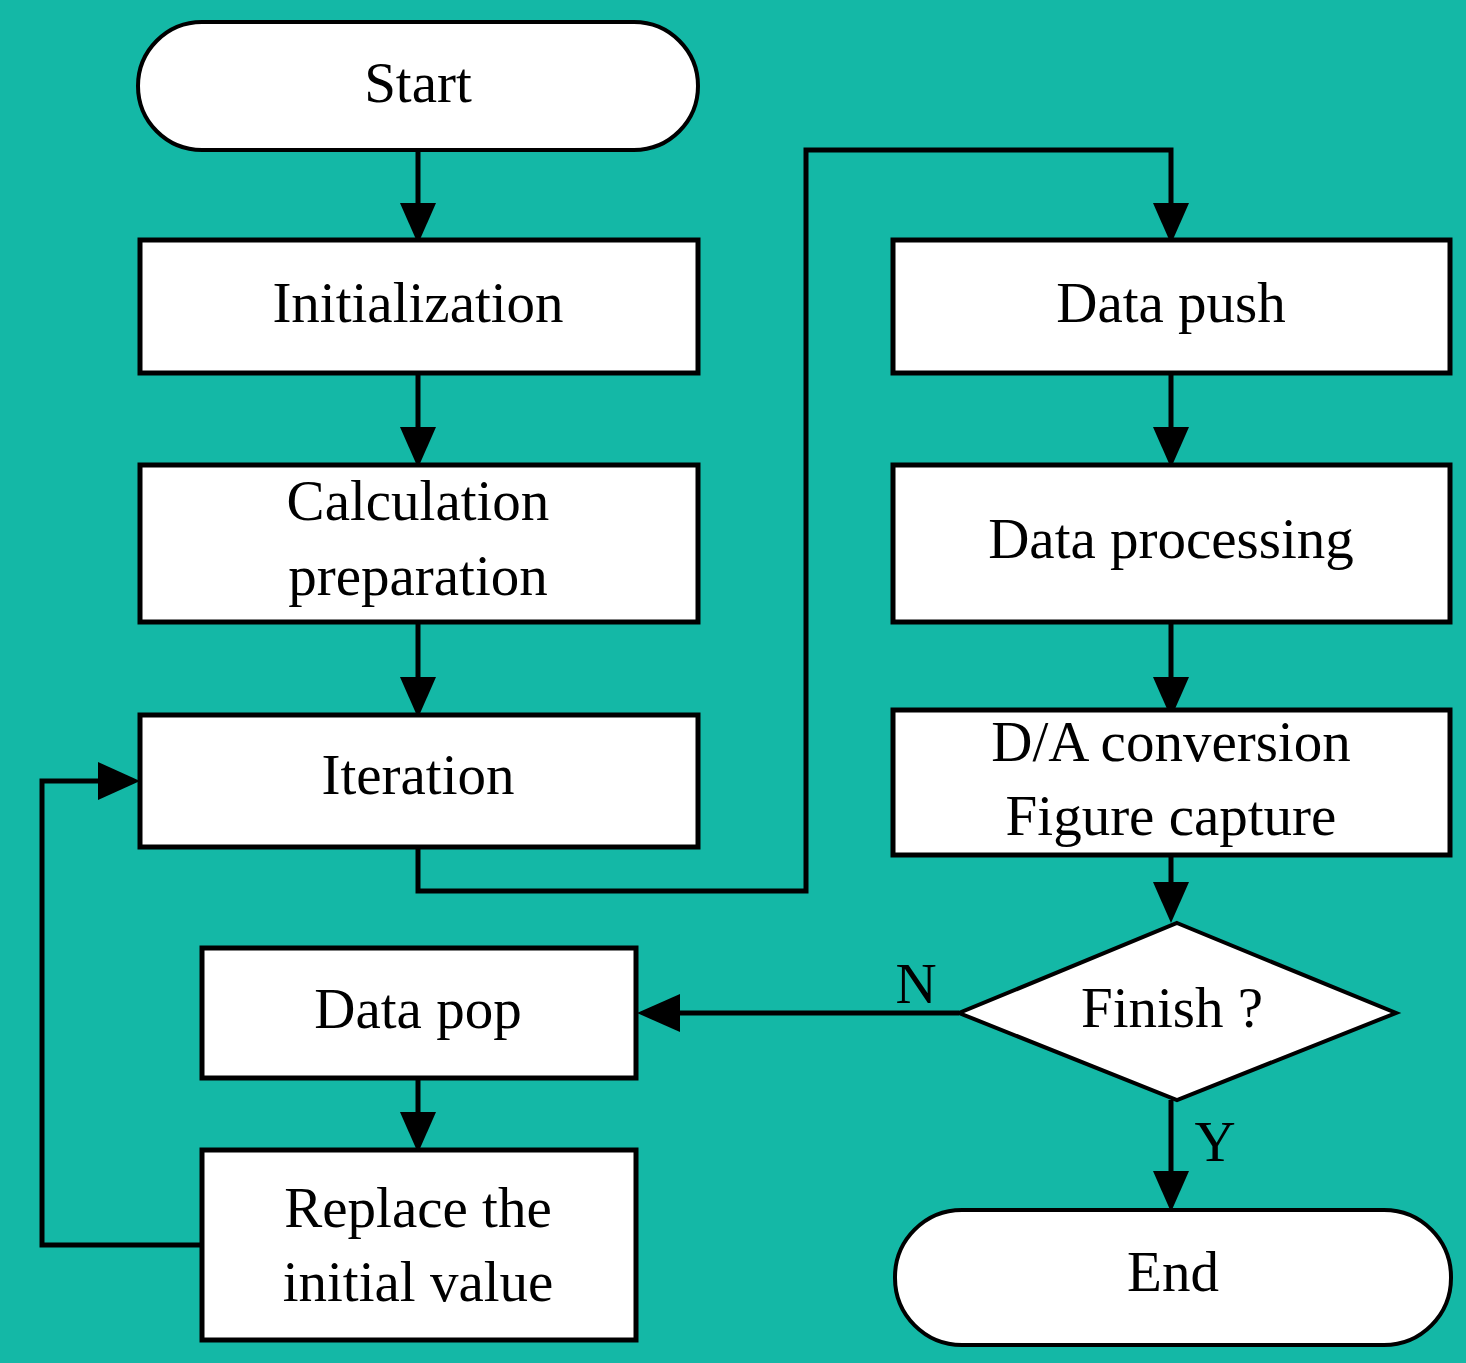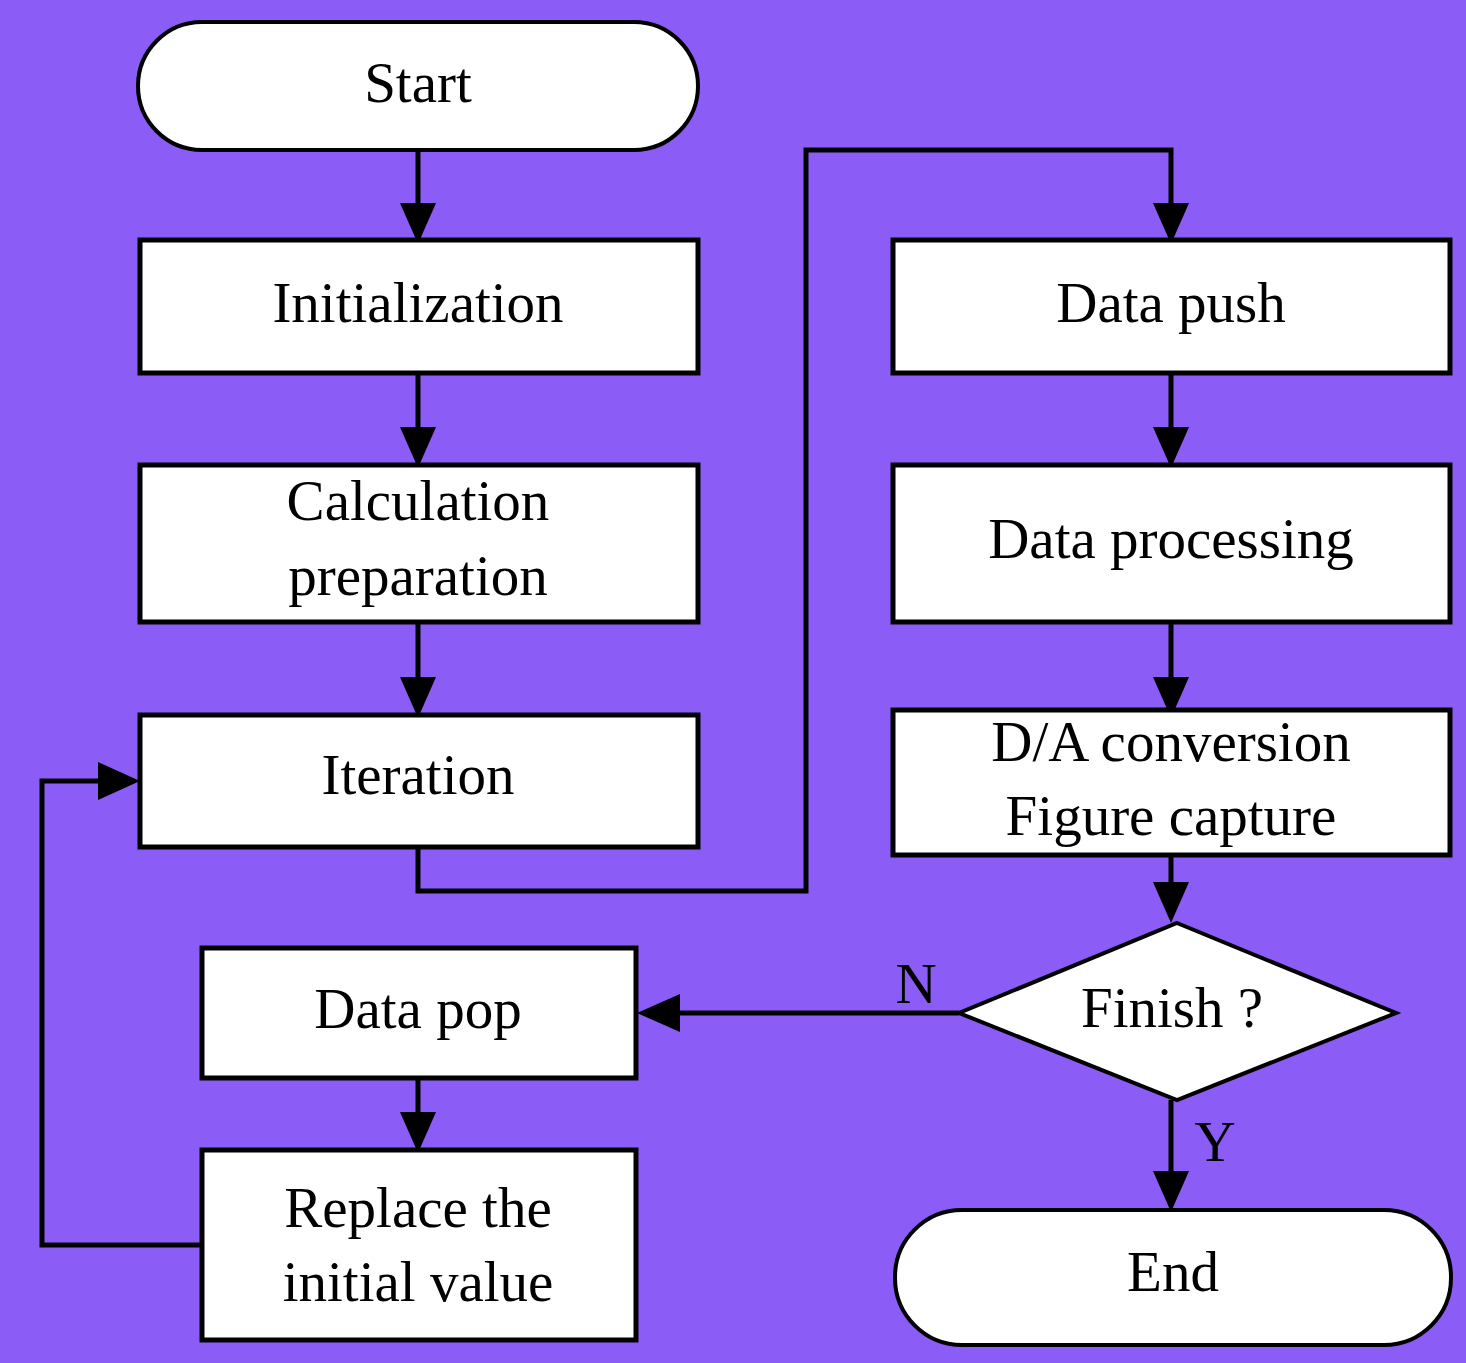--- a/index.html
+++ b/index.html
@@ -4,21 +4,21 @@
 <style>
   html, body {
     margin: 0;
     padding: 0;
     background: #ffffff;
   }
   #flowchart-root {
     position: relative;
     width: 1466px;
     height: 1363px;
-    background: #8b5cf6;
+    background: #14b8a6;
     overflow: hidden;
     font-family: "Liberation Serif", "DejaVu Serif", serif;
   }
   svg#flow-svg {
     position: absolute;
     top: 0;
     left: 0;
     width: 1466px;
     height: 1363px;
     display: block;

